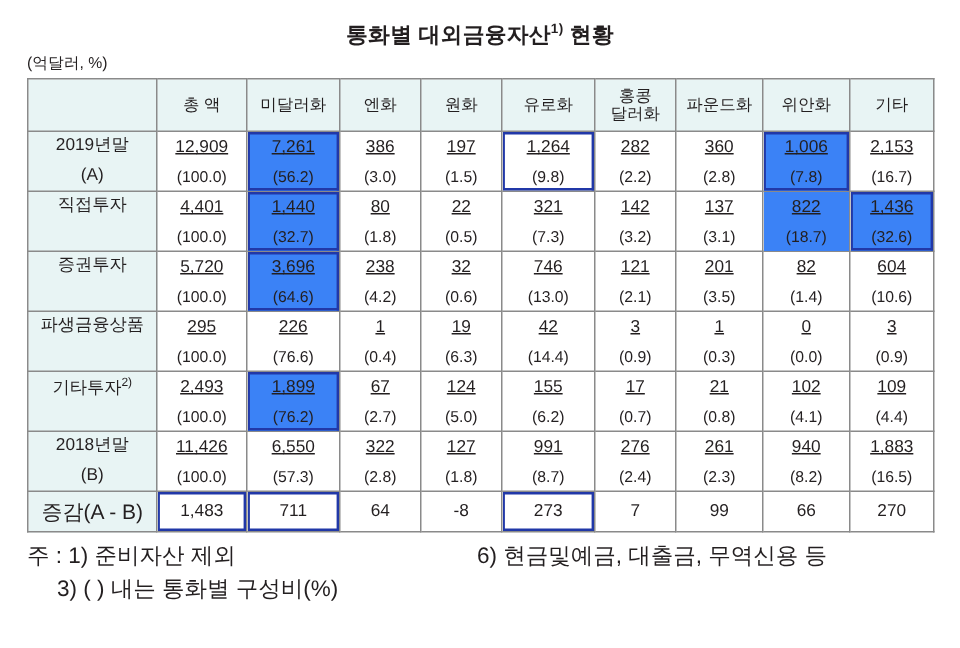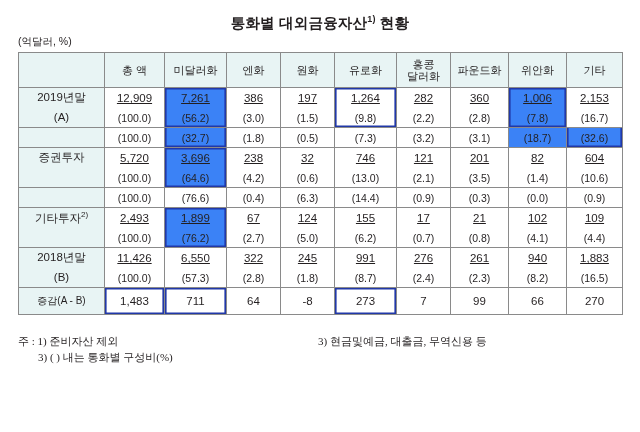--- a/index.html
+++ b/index.html
@@ -101,29 +101,28 @@
     box-shadow: inset 1.6px 1.6px 0 0 #2138a8, inset -1.6px 0 0 0 #2138a8;
   }
   .bx-bot {
     box-shadow: inset 1.6px -1.6px 0 0 #2138a8, inset -1.6px 0 0 0 #2138a8;
   }
   tr.lastrow td {
     height: 26px;
     font-size: 11.5px;
   }
   tr.lastrow td.rowlab {
-    font-size: 10px;
+    font-size: 14px;
   }
   .notes {
     width: 604px;
-    font-size: 11px;
-    margin-top: 19px;
+    font-size: 15px;
+    margin-top: 5px;
     line-height: 1.45;
     position: relative;
-    font-family: Liberation Serif, serif;
   }
   .notes .line {
     display: flex;
   }
   .notes .n1 {
     width: 300px;
   }
   .notes .indent {
     padding-left: 20px;
   }
@@ -189,20 +188,32 @@
         <td class="pct hl bx-bot">(56.2)</td>
         <td class="pct">(3.0)</td>
         <td class="pct">(1.5)</td>
         <td class="pct bx-bot">(9.8)</td>
         <td class="pct">(2.2)</td>
         <td class="pct">(2.8)</td>
         <td class="pct hl bx-bot">(7.8)</td>
         <td class="pct">(16.7)</td>
       </tr>
 
+      <tr class="toprow">
+        <td class="rowlab">직접투자</td>
+        <td class="num">4,401</td>
+        <td class="num hl bx-top">1,440</td>
+        <td class="num">80</td>
+        <td class="num">22</td>
+        <td class="num">321</td>
+        <td class="num">142</td>
+        <td class="num">137</td>
+        <td class="num hl">822</td>
+        <td class="num hl bx-top">1,436</td>
+      </tr>
       <tr class="botrow">
         <td class="rowlab"></td>
         <td class="pct">(100.0)</td>
         <td class="pct hl bx-bot">(32.7)</td>
         <td class="pct">(1.8)</td>
         <td class="pct">(0.5)</td>
         <td class="pct">(7.3)</td>
         <td class="pct">(3.2)</td>
         <td class="pct">(3.1)</td>
         <td class="pct hl">(18.7)</td>
@@ -227,20 +238,32 @@
         <td class="pct hl bx-bot">(64.6)</td>
         <td class="pct">(4.2)</td>
         <td class="pct">(0.6)</td>
         <td class="pct">(13.0)</td>
         <td class="pct">(2.1)</td>
         <td class="pct">(3.5)</td>
         <td class="pct">(1.4)</td>
         <td class="pct">(10.6)</td>
       </tr>
 
+      <tr class="toprow">
+        <td class="rowlab">파생금융상품</td>
+        <td class="num">295</td>
+        <td class="num">226</td>
+        <td class="num">1</td>
+        <td class="num">19</td>
+        <td class="num">42</td>
+        <td class="num">3</td>
+        <td class="num">1</td>
+        <td class="num">0</td>
+        <td class="num">3</td>
+      </tr>
       <tr class="botrow">
         <td class="rowlab"></td>
         <td class="pct">(100.0)</td>
         <td class="pct">(76.6)</td>
         <td class="pct">(0.4)</td>
         <td class="pct">(6.3)</td>
         <td class="pct">(14.4)</td>
         <td class="pct">(0.9)</td>
         <td class="pct">(0.3)</td>
         <td class="pct">(0.0)</td>
@@ -270,21 +293,21 @@
         <td class="pct">(0.8)</td>
         <td class="pct">(4.1)</td>
         <td class="pct">(4.4)</td>
       </tr>
 
       <tr class="toprow">
         <td class="rowlab">2018년말</td>
         <td class="num">11,426</td>
         <td class="num">6,550</td>
         <td class="num">322</td>
-        <td class="num">245</td>
+        <td class="num">127</td>
         <td class="num">991</td>
         <td class="num">276</td>
         <td class="num">261</td>
         <td class="num">940</td>
         <td class="num">1,883</td>
       </tr>
       <tr class="botrow">
         <td class="rowlab">(B)</td>
         <td class="pct">(100.0)</td>
         <td class="pct">(57.3)</td>
@@ -308,20 +331,20 @@
         <td class="num">99</td>
         <td class="num">66</td>
         <td class="num">270</td>
       </tr>
     </tbody>
   </table>
 
   <div class="notes">
     <div class="line">
       <div class="n1">주 : 1) 준비자산 제외</div>
-      <div>3) 현금및예금, 대출금, 무역신용 등</div>
+      <div>6) 현금및예금, 대출금, 무역신용 등</div>
     </div>
     <div class="line">
       <div class="indent">3) (  ) 내는 통화별 구성비(%)</div>
     </div>
   </div>
 
 </div>
 
 </body></html>

